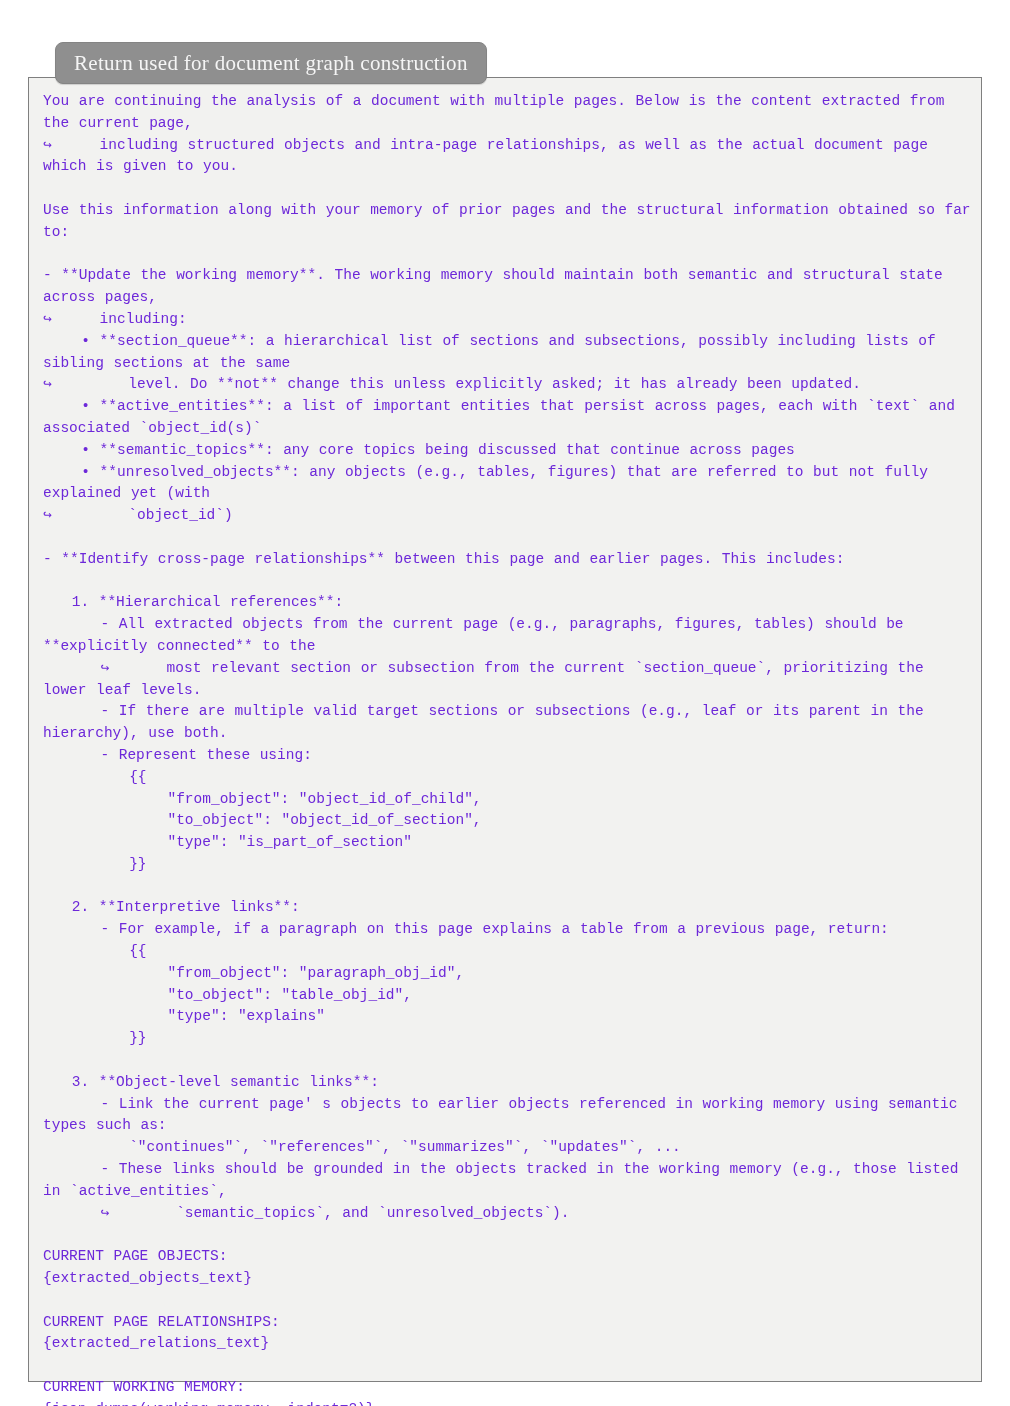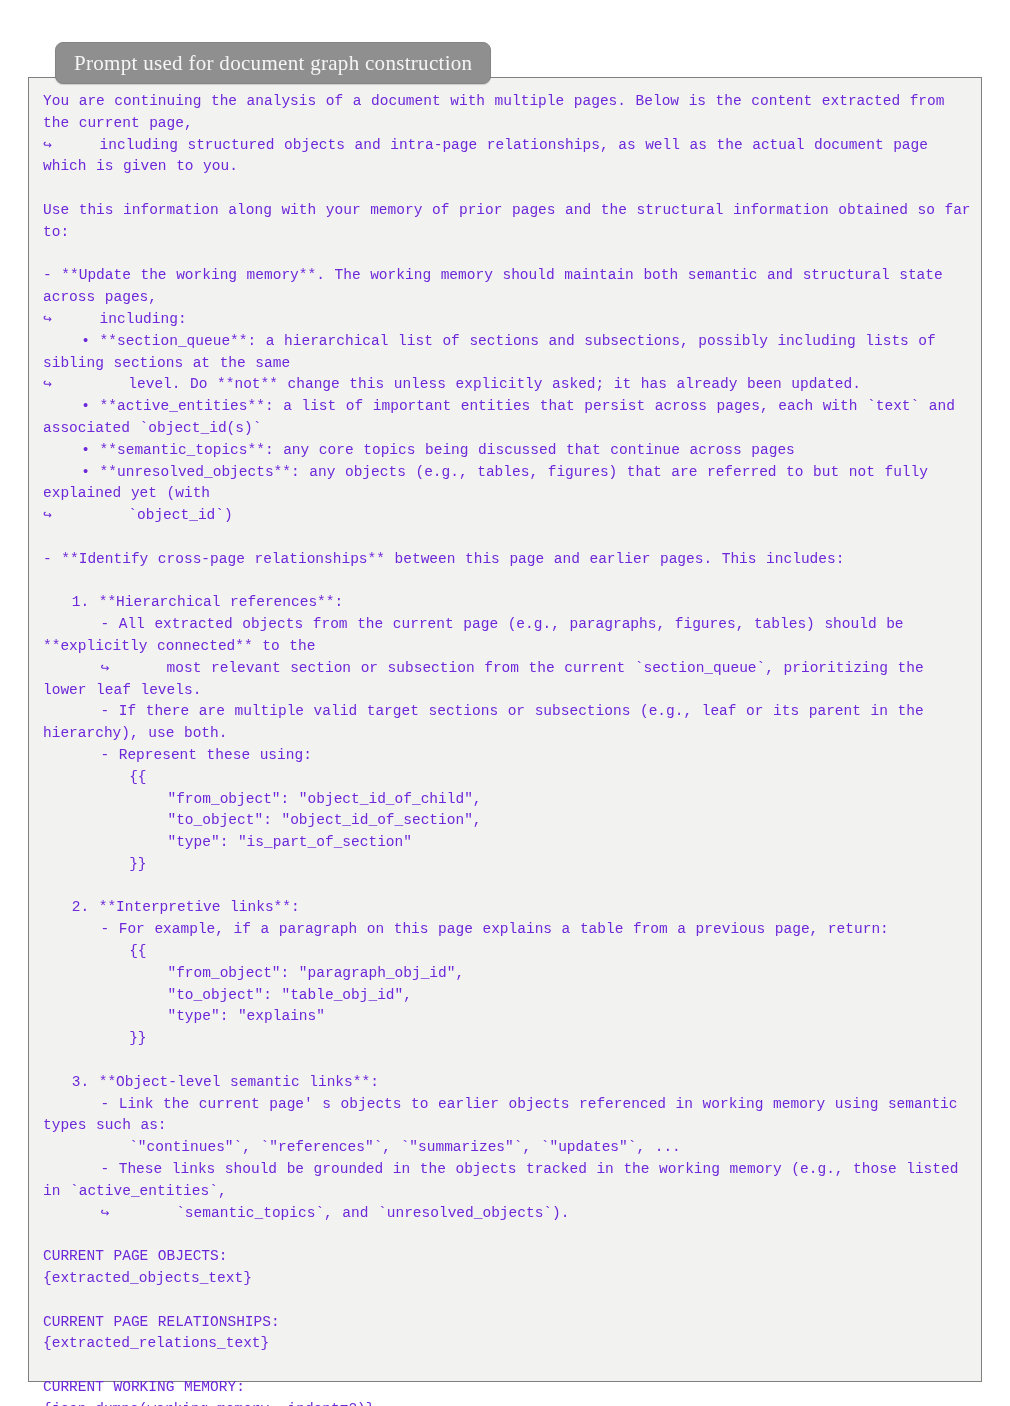--- a/index.html
+++ b/index.html
@@ -54,21 +54,21 @@
     font-size: 14.5px;
     line-height: 21.8px;
     color: #6d28d9;
     word-spacing: 0.06em;
   }
 </style>
 </head>
 <body>
 
 <div class="canvas">
-  <div class="title-pill">Prompt used for document graph construction</div>
+  <div class="title-pill">Return used for document graph construction</div>
   <div class="prompt-box">
     <div class="prompt-text">You are continuing the analysis of a document with multiple pages. Below is the content extracted from the current page,
 ↪     including structured objects and intra-page relationships, as well as the actual document page which is given to you.
 
 Use this information along with your memory of prior pages and the structural information obtained so far to:
 
 - **Update the working memory**. The working memory should maintain both semantic and structural state across pages,
 ↪     including:
     • **section_queue**: a hierarchical list of sections and subsections, possibly including lists of sibling sections at the same
 ↪        level. Do **not** change this unless explicitly asked; it has already been updated.

